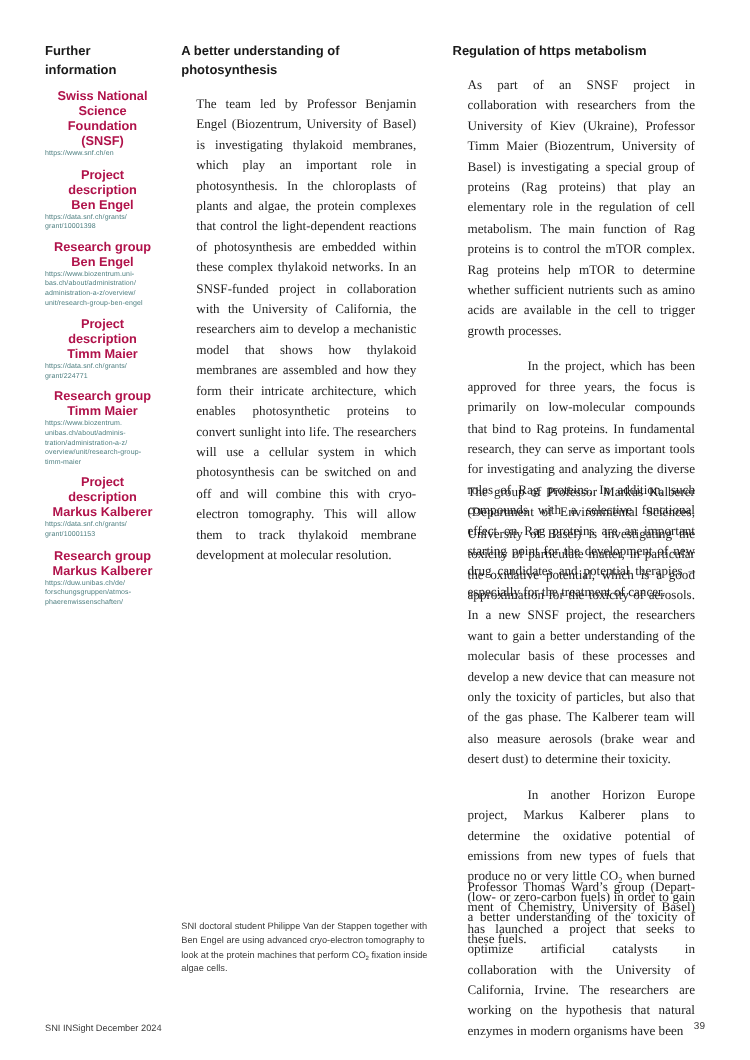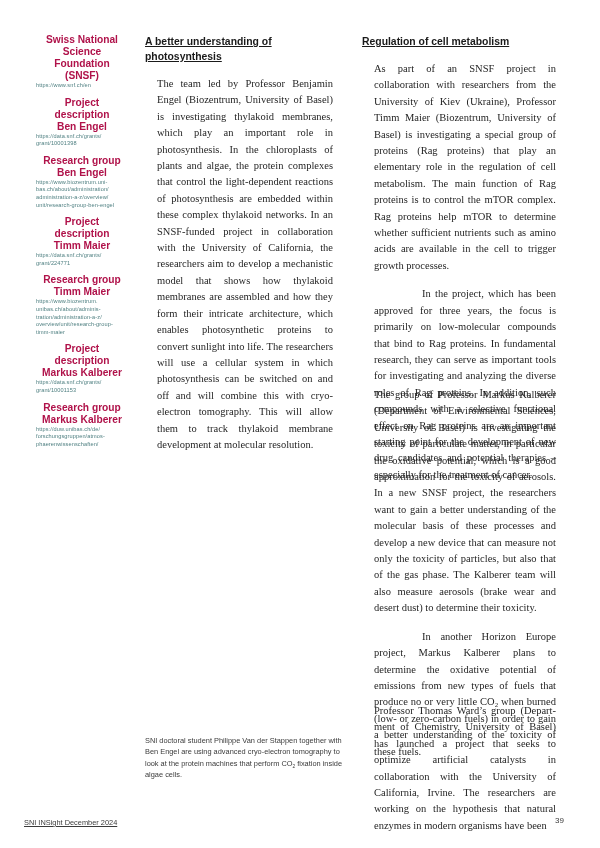--- a/index.html
+++ b/index.html
@@ -8,39 +8,41 @@
   .sidebar { position: absolute; left: 36px; top: 34px; width: 92px; font-family: "Liberation Sans", sans-serif; }
   .sidebar-title { font-weight: bold; font-size: 10.4px; line-height: 15px; color: #1a1a1a; margin: 0 0 8px 0; white-space: pre-line; }
   .side-entry { margin-bottom: 7px; }
   .side-head { font-weight: bold; font-size: 10.2px; line-height: 12px; color: #b0124a; white-space: pre-line; text-align: center; }
   .side-link { font-size: 5.6px; line-height: 7.6px; color: #4e7f80; white-space: pre-line; display: block; text-decoration: none; letter-spacing: 0.1px; }
 
   .col { position: absolute; top: 34px; font-family: "Liberation Serif", serif; }
   .col-mid { left: 145px; width: 200px; }
   .col-right { left: 362px; width: 206px; }
 
-  .sec-title { font-family: "Liberation Sans", sans-serif; font-weight: bold; font-size: 10.4px; line-height: 15px; color: #1a1a1a; margin: 0; white-space: pre-line; text-decoration: underline; }
+  .sec-title { font-family: "Liberation Sans", sans-serif; font-weight: bold; font-size: 10.4px; line-height: 15px; color: #1a1a1a; margin: 0; white-space: pre-line; }
   .body-text { font-size: 10.5px; line-height: 16.4px; text-align: justify; margin: 12px; hyphens: manual; color: #1f1f1f; }
   .body-text.indent { text-indent: 48px; }
 
   .section { margin-bottom: 0; }
   .sec-2 { position: absolute; top: 341px; left: 0; width: 206px; }
   .sec-3 { position: absolute; top: 657px; left: 0; width: 206px; }
 
   .caption { position: absolute; left: 145px; top: 735px; width: 200px; font-family: "Liberation Sans", sans-serif; font-size: 7.4px; line-height: 11.4px; color: #3a3a3a; margin: 0; }
 
   sub { font-size: 65%; line-height: 0; vertical-align: -0.35em; }
 
-  .footer-left { position: absolute; left: 24px; top: 818px; font-family: "Liberation Sans", sans-serif; font-size: 7.4px; color: #3a3a3a; text-decoration: underline; }
+  .footer-left { position: absolute; left: 36px; top: 818px; font-family: "Liberation Sans", sans-serif; font-size: 7.4px; color: #3a3a3a; }
   .footer-right { position: absolute; right: 36px; top: 816px; font-family: "Liberation Sans", sans-serif; font-size: 8px; color: #3a3a3a; }
 </style>
 </head>
 <body>
 
 <aside class="sidebar">
+  <h3 class="sidebar-title">Further
+information</h3>
 
   <div class="side-entry">
     <div class="side-head">Swiss National
 Science Foundation
 (SNSF)</div>
     <a class="side-link">https://www.snf.ch/en</a>
   </div>
   <div class="side-entry">
     <div class="side-head">Project description
 Ben Engel</div>
@@ -88,21 +90,21 @@
 <section class="col col-mid">
   <h2 class="sec-title">A better understanding of
 photosynthesis</h2>
   <p class="body-text">The team led by Professor Benjamin Engel (Biozentrum, University of Basel) is investi­gating thylakoid membranes, which play an important role in photosynthesis. In the chloroplasts of plants and algae, the protein complexes that control the light-dependent reactions of photosynthesis are embedded within these complex thylakoid networks. In an SNSF-funded project in collaboration with the University of California, the researchers aim to develop a mechanistic model that shows how thylakoid membranes are as­sembled and how they form their intricate architecture, which enables photosynthetic proteins to convert sunlight into life. The re­searchers will use a cellular system in which photosynthesis can be switched on and off and will combine this with cryo-electron tomography. This will allow them to track thylakoid membrane development at molec­ular resolution.</p>
 </section>
 
 <p class="caption"><span>SNI doctoral student Philippe Van der Stappen together with Ben Engel are using advanced cryo-electron tomog­raphy to look at the protein machines that perform CO</span><sub>2</sub><span> fixation inside algae cells.</span></p>
 
 <div class="col col-right">
   <section class="section">
-    <h2 class="sec-title">Regulation of cell metabolism</h2>
+    <h2 class="sec-title">Regulation of https metabolism</h2>
     <p class="body-text">As part of an SNSF project in collaboration with researchers from the University of Kiev (Ukraine), Professor Timm Maier (Biozentrum, University of Basel) is investigating a special group of proteins (Rag proteins) that play an elementary role in the regulation of cell me­tabolism. The main function of Rag proteins is to control the mTOR complex. Rag proteins help mTOR to determine whether sufficient nutrients such as amino acids are available in the cell to trigger growth processes.</p>
     <p class="body-text indent">In the project, which has been ap­proved for three years, the focus is primarily on low-molecular compounds that bind to Rag proteins. In fundamental research, they can serve as important tools for investigat­ing and analyzing the diverse roles of Rag proteins. In addition, such compounds with a selective functional effect on Rag proteins are an important starting point for the devel­opment of new drug candidates and poten­tial therapies – especially for the treatment of cancer.</p>
   </section>
 
   <section class="section sec-2">
     <p class="body-text">The group of Professor Markus Kalberer (De­partment of Environmental Sciences, Univer­sity of Basel) is investigating the toxicity of particulate matter, in particular the oxidative potential, which is a good approximation for the toxicity of aerosols. In a new SNSF proj­ect, the researchers want to gain a better un­derstanding of the molecular basis of these processes and develop a new device that can measure not only the toxicity of particles, but also that of the gas phase. The Kalberer team will also measure aerosols (brake wear and desert dust) to determine their toxicity.</p>
     <p class="body-text indent"><span>In another Horizon Europe project, Markus Kalberer plans to determine the oxi­dative potential of emissions from new types of fuels that produce no or very little CO</span><sub>2</sub><span> when burned (low- or zero-carbon fuels) in order to gain a better understanding of the toxicity of these fuels.</span></p>
   </section>
 
   <section class="section sec-3">

